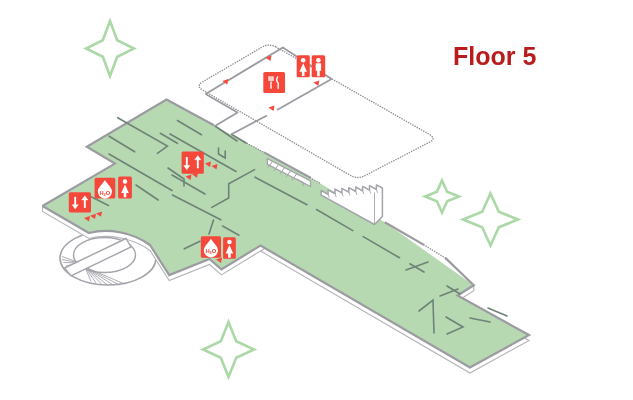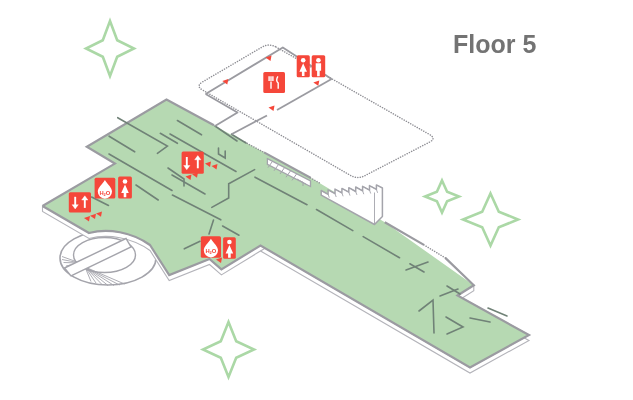--- a/index.html
+++ b/index.html
@@ -1,17 +1,17 @@
 <!DOCTYPE html>
 <html><head>
 <meta charset="utf-8">
 <style>
   html,body{margin:0;padding:0;background:#fff;}
   .wrap{width:633px;height:400px;position:relative;font-family:"Liberation Sans",sans-serif;}
-  .title{position:absolute;left:453px;top:30px;color:#737373;font-weight:bold;font-size:25px;letter-spacing:0px;}
+  .title{position:absolute;left:453px;top:42px;color:#b91c1c;font-weight:bold;font-size:25px;letter-spacing:0px;}
 </style>
 </head>
 <body>
 <div class="wrap">
 <svg width="633" height="400" viewBox="0 0 633 400" xmlns="http://www.w3.org/2000/svg">
   <rect width="633" height="400" fill="#ffffff"></rect>
 
   <g fill="none" stroke="#abd8a6" stroke-width="2.6" stroke-linejoin="miter">
     <polygon points="110.0,21.0 117.2,40.2 134.0,48.5 117.2,56.8 110.0,76.0 102.8,56.8 86.0,48.5 102.8,40.2"></polygon>
     <polygon points="442.0,180.5 447.1,191.7 459.0,196.5 447.1,201.3 442.0,212.5 436.9,201.3 425.0,196.5 436.9,191.7"></polygon>

